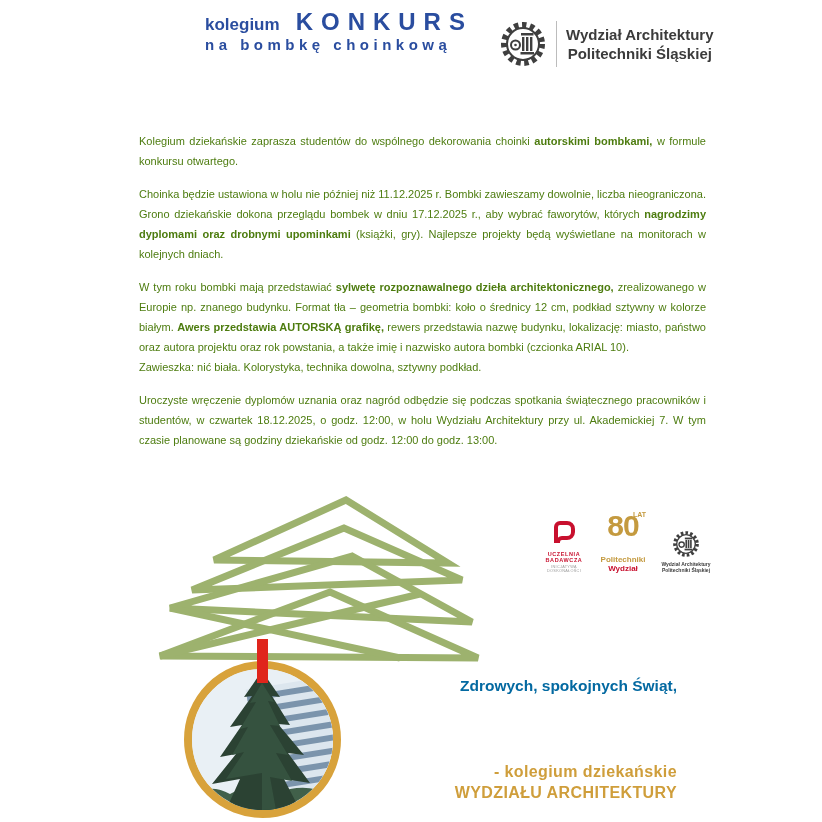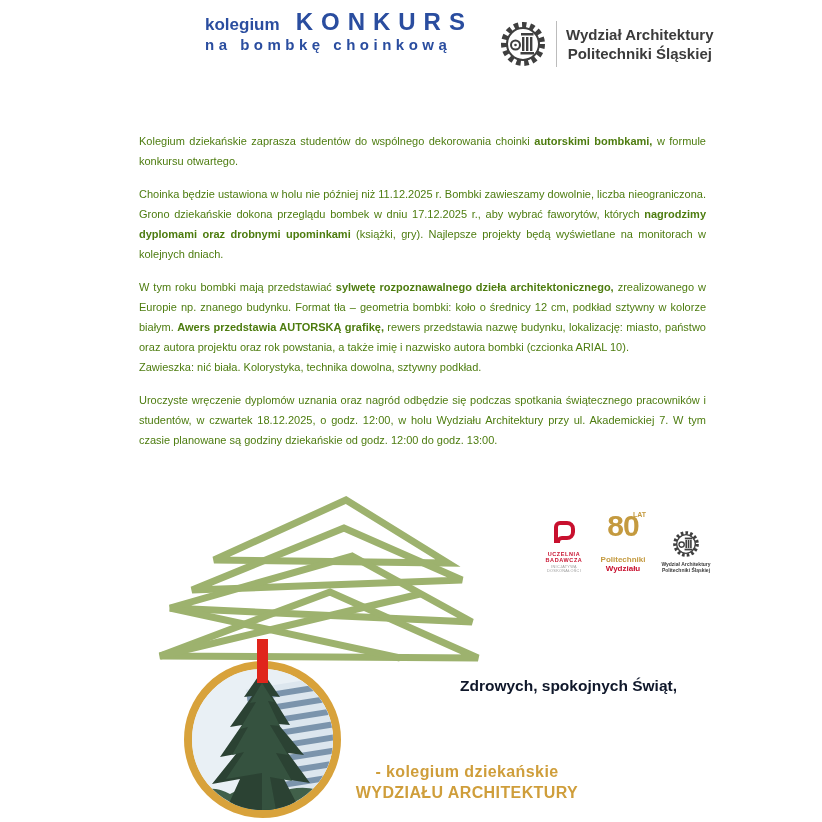--- a/index.html
+++ b/index.html
@@ -34,22 +34,22 @@
   .logo-80{width:52px;text-align:center;position:relative;color:#c49a3f;}
   .logo-80 .num{font-size:30px;line-height:28px;font-weight:bold;letter-spacing:-1px;}
   .logo-80 .lat{position:absolute;top:-1px;right:3px;font-size:7px;font-weight:bold;}
   .logo-80 .l80a{font-size:8px;font-weight:bold;margin-top:15px;line-height:9px;}
   .logo-80 .l80b{font-size:8px;font-weight:bold;color:#c8102e;line-height:9px;}
   .logo-wa{width:66px;text-align:center;color:#3b3b3b;}
   .lw-line{font-size:5px;font-weight:bold;line-height:6px;}
   .logo-wa svg{display:block;margin:0 auto 3px auto;}
   
   .wishes{position:absolute;right:145px;top:675px;width:420px;text-align:right;
-          color:#0f172a;font-weight:bold;font-size:15.5px;line-height:21px;}
-  .signature{position:absolute;right:145px;top:761px;width:420px;text-align:center;
+          color:#0369a1;font-weight:bold;font-size:15.5px;line-height:21px;}
+  .signature{position:absolute;right:145px;top:761px;width:420px;text-align:right;
              color:#cf9e3b;font-weight:bold;font-size:16px;line-height:21px;letter-spacing:0.4px;}
 </style>
 </head>
 <body>
 
 <div class="page">
 
   <div class="header-titles">
     <div class="ht1">
       <span class="prefix">kolegium</span><span class="main">KONKURS</span>
@@ -122,21 +122,21 @@
         <path d="M5 24 V8 a4 4 0 0 1 4 -4 h7 a6 6 0 0 1 6 6 v3 a6 6 0 0 1 -6 6 h-5 a4 4 0 0 0 -4 4 v1" fill="none" stroke="#c8102e" stroke-width="4"></path>
       </svg>
       <div class="lu-line">UCZELNIA</div>
       <div class="lu-line">BADAWCZA</div>
       <div class="lu-sub">INICJATYWA DOSKONAŁOŚCI</div>
     </div>
     <div class="logo-80">
       <div class="num">80</div>
       <div class="lat">LAT</div>
       <div class="l80a">Politechniki</div>
-      <div class="l80b">Wydziału</div>
+      <div class="l80b">Wydział</div>
     </div>
     <div class="logo-wa">
       <svg width="28" height="28" viewBox="0 0 48 48">
         <circle cx="24" cy="24" r="19" fill="none" stroke="#3f3f3f" stroke-width="6" stroke-dasharray="4.4 3.6"></circle>
         <circle cx="24" cy="24" r="16" fill="none" stroke="#3f3f3f" stroke-width="2.4"></circle>
         <circle cx="16.5" cy="25" r="4.5" fill="none" stroke="#3f3f3f" stroke-width="2.4"></circle>
         <rect x="22" y="13" width="12.5" height="3" fill="#3f3f3f"></rect>
         <rect x="23" y="17" width="2.8" height="14" fill="#3f3f3f"></rect>
         <rect x="27" y="17" width="2.8" height="14" fill="#3f3f3f"></rect>
         <rect x="31" y="17" width="2.8" height="14" fill="#3f3f3f"></rect>

